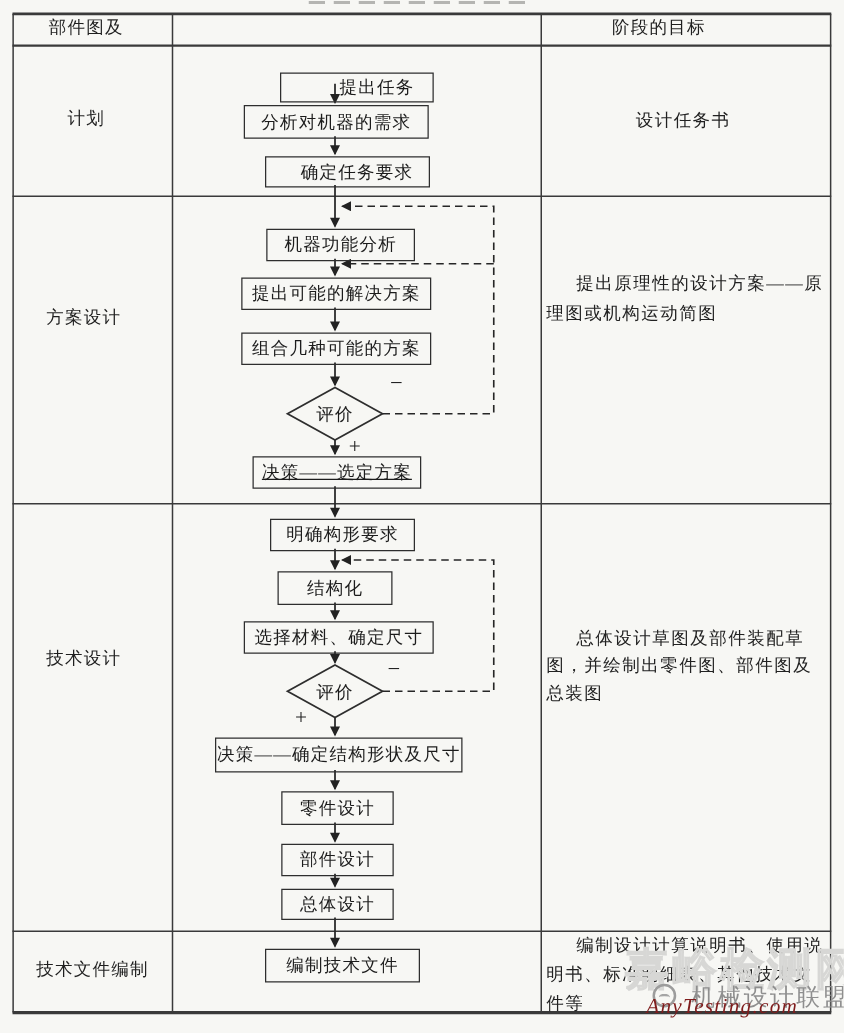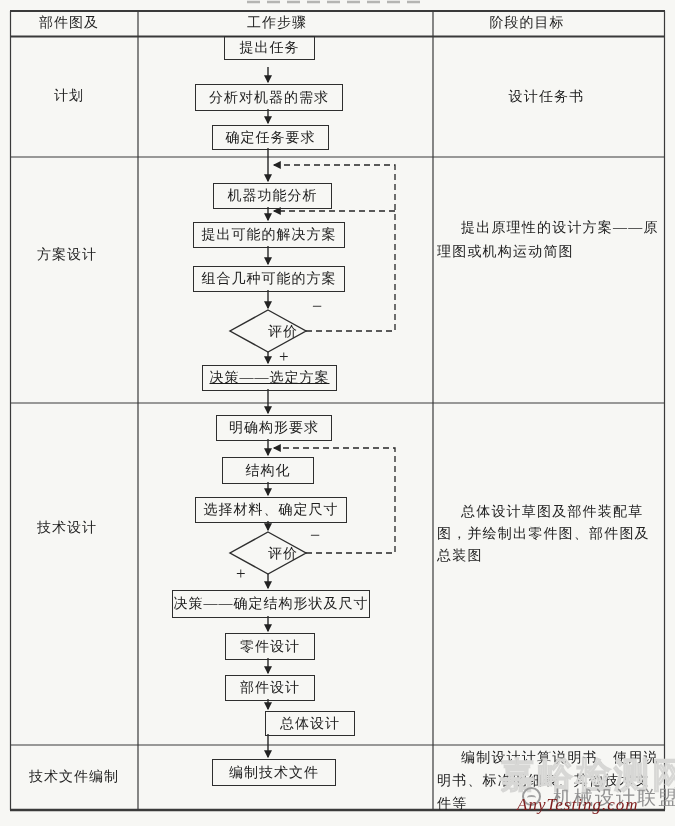--- a/index.html
+++ b/index.html
@@ -14,21 +14,21 @@
   .txt{position:absolute;z-index:2;color:#1f1f1f;}
   .hcell{font-size:14px;letter-spacing:1px;text-align:center;line-height:22px;}
   .stage{font-size:14px;letter-spacing:1px;text-align:center;line-height:22px;}
   .fbox{
     position:absolute;z-index:2;
     border:1.4px solid #2e2e2e;
     display:flex;align-items:center;justify-content:center;
     font-size:14px;letter-spacing:1px;color:#1c1c1c;
     background:transparent;white-space:nowrap;
   }
-  .dlabel{position:absolute;z-index:2;text-align:right;font-size:14px;letter-spacing:1px;color:#1c1c1c;}
+  .dlabel{position:absolute;z-index:2;text-align:center;font-size:14px;letter-spacing:1px;color:#1c1c1c;}
   .sign{position:absolute;z-index:2;font-size:17px;color:#222;line-height:14px;}
   .goal{position:absolute;z-index:2;font-size:14px;letter-spacing:1.2px;color:#222;}
   .goal .gl{white-space:nowrap;}
   .goal .indent{padding-left:24px;}
   .wm-ghost{
     position:absolute;z-index:5;left:500px;top:752px;
     font-size:35px;font-weight:bold;letter-spacing:3px;white-space:nowrap;
     color:rgba(120,120,120,0.05);
     -webkit-text-stroke:1.1px #d7d7d5;
   }
@@ -100,44 +100,43 @@
     <polygon points="268,532 306,553 268,574 230,553" fill="none" stroke="#2e2e2e" stroke-width="1.4"></polygon>
 
     <g stroke="#262626" stroke-width="1.3" fill="none" stroke-dasharray="6 4">
       <polyline points="306,331 395,331 395,165 274,165" marker-end="url(#arr)"></polyline>
       <line x1="395" y1="211" x2="274" y2="211" marker-end="url(#arr)"></line>
       <polyline points="306,553 395,553 395,448 274,448" marker-end="url(#arr)"></polyline>
     </g>
   </svg>
 
   <div class="txt hcell" style="left:10px;top:12px;width:118px;">部件图及</div>
-  <div class="txt hcell" style="left:138px;top:12px;width:278px;">工作步骤</div>
   <div class="txt hcell" style="left:432px;top:12px;width:190px;">阶段的目标</div>
 
   <div class="txt stage" style="left:10px;top:85px;width:118px;">计划</div>
   <div class="txt stage" style="left:8px;top:244px;width:118px;">方案设计</div>
   <div class="txt stage" style="left:8px;top:517px;width:118px;font-family:Liberation Mono, monospace;">技术设计</div>
   <div class="txt stage" style="left:10px;top:766px;width:128px;">技术文件编制</div>
 
-  <div class="fbox" style="left:224px;top:36px;width:89px;height:22px;">提出任务</div>
+  <div class="fbox" style="left:224px;top:58px;width:89px;height:22px;padding-left:32px;">提出任务</div>
   <div class="fbox" style="left:195px;top:84px;width:146px;height:25px;">分析对机器的需求</div>
-  <div class="fbox" style="left:212px;top:125px;width:115px;height:23px;">确定任务要求</div>
+  <div class="fbox" style="left:212px;top:125px;width:115px;height:23px;padding-left:15px;">确定任务要求</div>
   <div class="fbox" style="left:213px;top:183px;width:117px;height:24px;">机器功能分析</div>
   <div class="fbox" style="left:193px;top:222px;width:150px;height:24px;">提出可能的解决方案</div>
   <div class="fbox" style="left:193px;top:266px;width:150px;height:24px;">组合几种可能的方案</div>
   <div class="dlabel" style="left:238px;top:323px;width:60px;">评价</div>
   <div class="fbox" style="left:202px;top:365px;width:133px;height:24px;text-decoration:underline;">决策——选定方案</div>
   <div class="fbox" style="left:216px;top:415px;width:114px;height:24px;">明确构形要求</div>
   <div class="fbox" style="left:222px;top:457px;width:90px;height:25px;">结构化</div>
   <div class="fbox" style="left:195px;top:497px;width:150px;height:24px;">选择材料、确定尺寸</div>
   <div class="dlabel" style="left:238px;top:545px;width:60px;">评价</div>
   <div class="fbox" style="left:172px;top:590px;width:196px;height:26px;">决策——确定结构形状及尺寸</div>
   <div class="fbox" style="left:225px;top:633px;width:88px;height:25px;">零件设计</div>
   <div class="fbox" style="left:225px;top:675px;width:88px;height:24px;">部件设计</div>
-  <div class="fbox" style="left:225px;top:711px;width:88px;height:23px;margin-left:40px;">总体设计</div>
+  <div class="fbox" style="left:225px;top:711px;width:88px;height:23px;">总体设计</div>
   <div class="fbox" style="left:212px;top:759px;width:122px;height:25px;">编制技术文件</div>
 
   <span class="sign" style="left:312px;top:299px;font-size:18px;">−</span>
   <span class="sign" style="left:279px;top:350px;">+</span>
   <span class="sign" style="left:310px;top:528px;font-size:18px;">−</span>
   <span class="sign" style="left:236px;top:567px;">+</span>
 
   <div class="goal" style="left:432px;top:88px;width:229px;text-align:center;">设计任务书</div>
 
   <div class="goal" style="left:437px;top:216px;width:226px;line-height:24px;">

